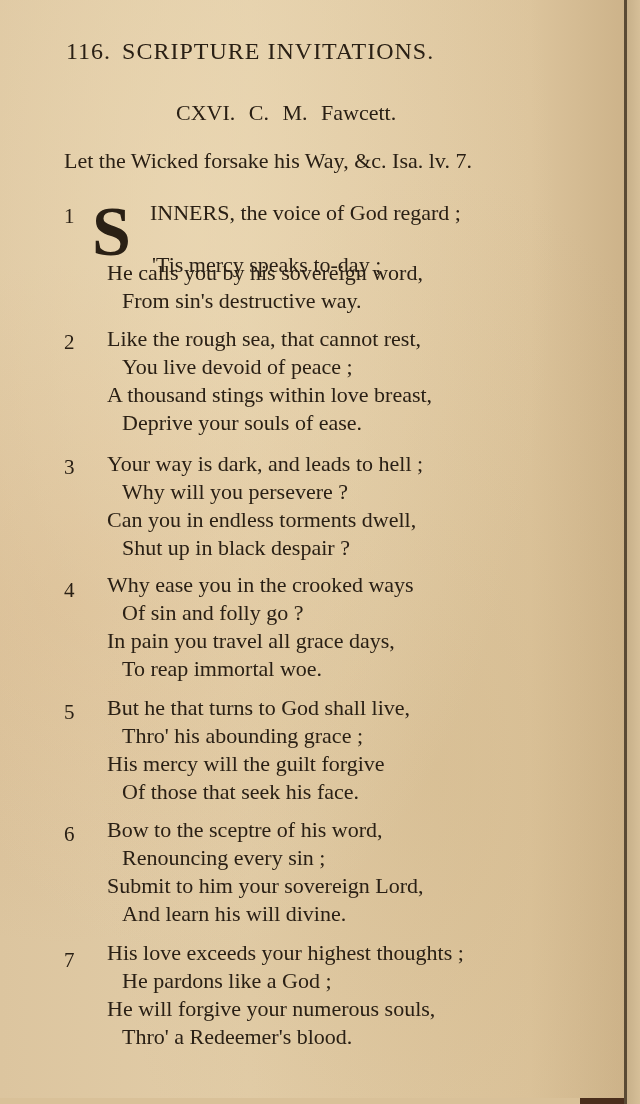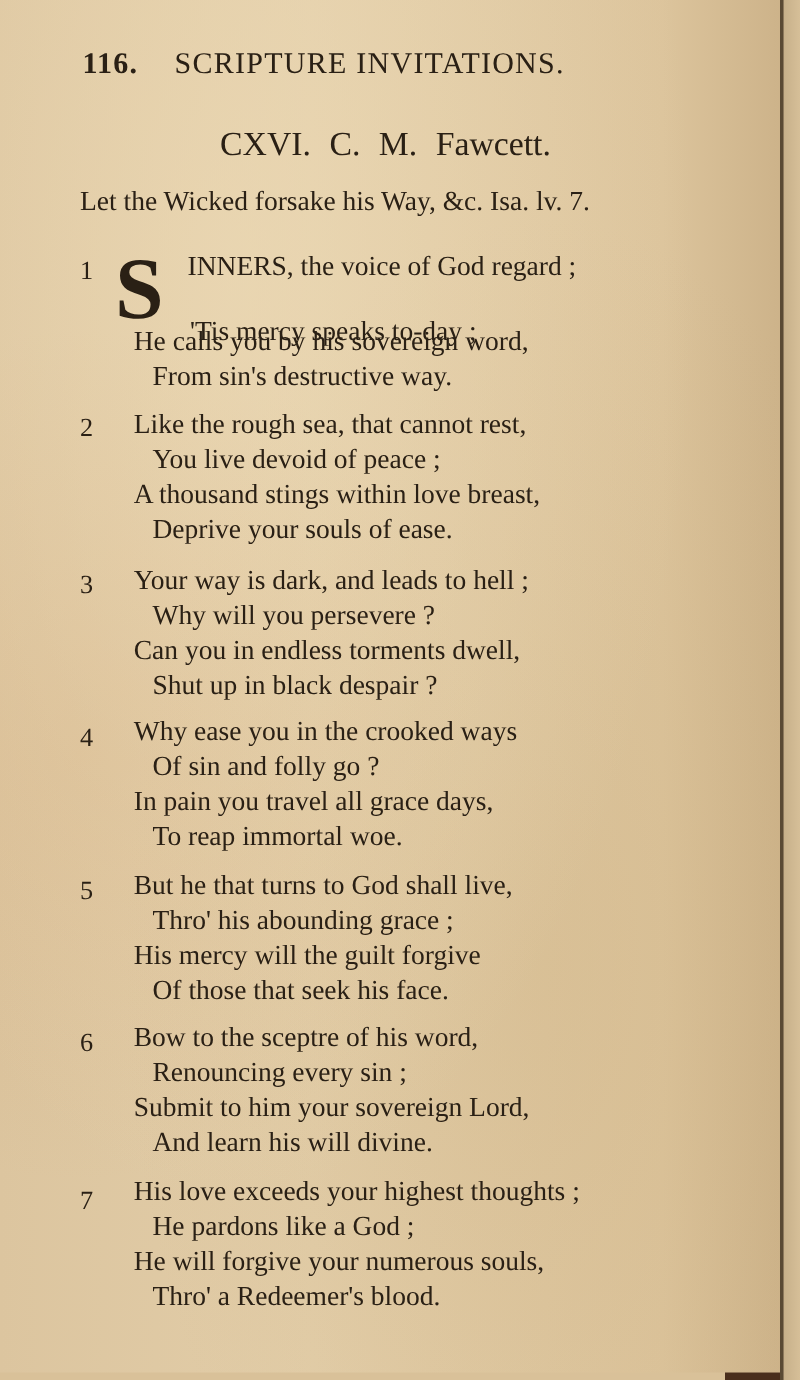--- a/index.html
+++ b/index.html
@@ -46,27 +46,27 @@
     }
 
     .running-head {
       position: absolute;
       top: 38px;
       left: 66px;
       font-size: 24px;
       letter-spacing: 1px;
       white-space: nowrap;
     }
-    .running-head .pnum { margin-right: 22px; font-weight: bold; }
+    .running-head .pnum { margin-right: 4px; }
 
     .hymn-head {
       position: absolute;
       top: 100px;
       left: 176px;
-      font-size: 27px;
+      font-size: 22px;
       white-space: nowrap;
       word-spacing: 8px;
       text-align: right;
     }
 
     .subtitle {
       position: absolute;
       top: 148px;
       left: 64px;
       font-size: 22px;

